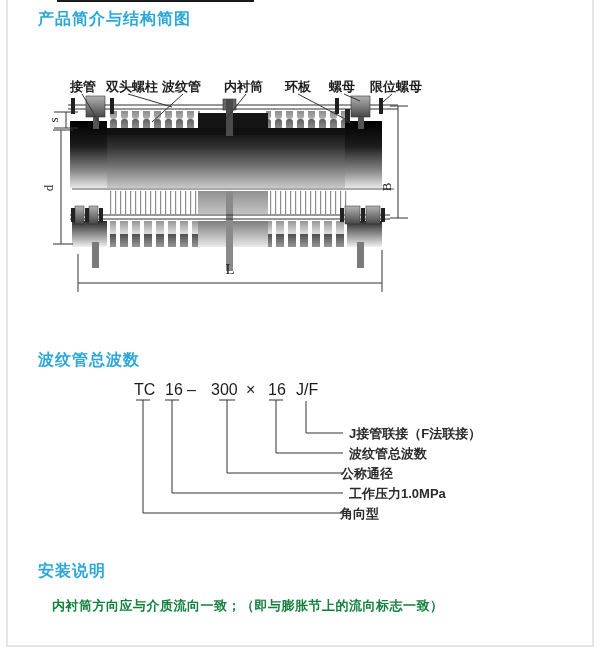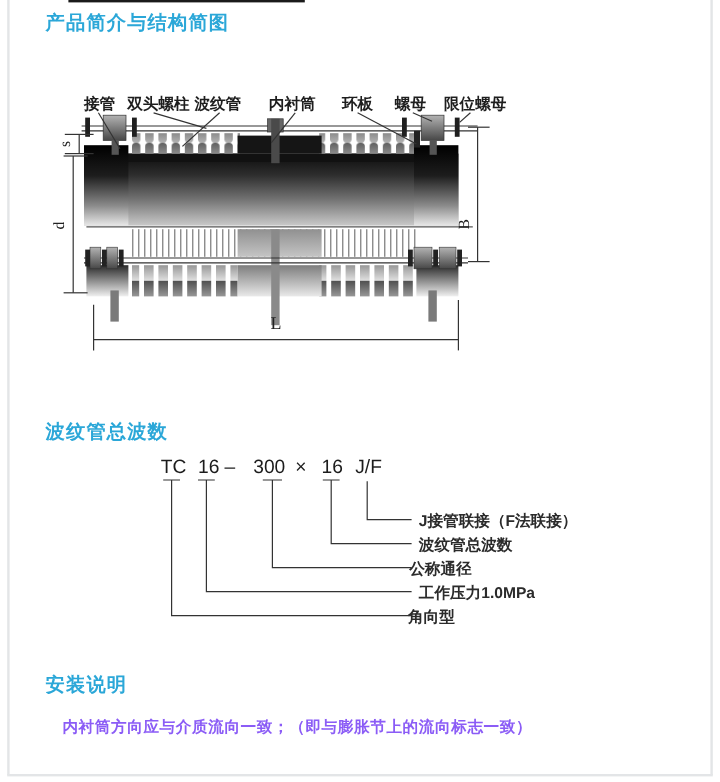--- a/index.html
+++ b/index.html
@@ -5,21 +5,21 @@
   html,body{margin:0;padding:0;}
   body{background:#f2f3f4;font-family:"Liberation Sans","DejaVu Sans",sans-serif;}
   .page{position:relative;width:600px;height:652px;background:#ffffff;overflow:hidden;}
   .edge{position:absolute;background:#e3e5e7;}
   .edge.left{left:6px;top:0;width:2px;height:646px;}
   .edge.right{left:592px;top:0;width:2px;height:646px;}
   .edge.bottom{left:6px;top:645px;width:588px;height:2px;}
   .heading{position:absolute;color:#2ba7d8;font-size:16px;font-weight:bold;letter-spacing:1px;white-space:nowrap;}
   .codepart{position:absolute;font-family:Liberation Sans, sans-serif;font-size:16px;color:#1c1c1c;white-space:nowrap;}
   .ann{position:absolute;font-size:13px;font-weight:bold;color:#2b2b2b;white-space:nowrap;}
-  .body-text{position:absolute;font-size:13px;font-weight:bold;color:#8b5cf6;letter-spacing:0.5px;white-space:nowrap;}
+  .body-text{position:absolute;font-size:13px;font-weight:bold;color:#15803d;letter-spacing:0.5px;white-space:nowrap;}
   svg.overlay{position:absolute;left:0;top:0;}
   svg text.plabel{font-family:"Liberation Sans","DejaVu Sans",sans-serif;font-size:13px;font-weight:bold;fill:#1e1e1e;}
   svg text.dim{font-family:"Liberation Serif","DejaVu Serif",serif;font-size:13px;fill:#222;}
 </style>
 </head>
 <body>
 
 <div class="page">
   <div class="edge left"></div>
   <div class="edge right"></div>

